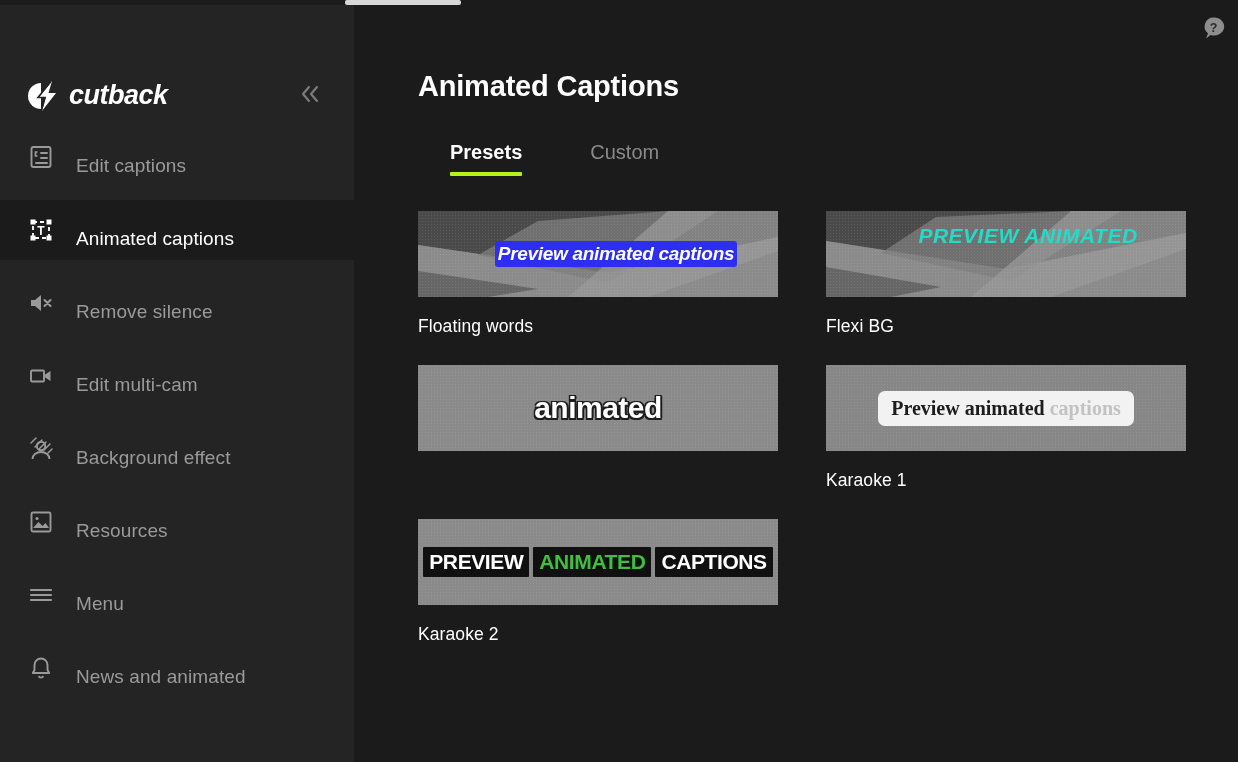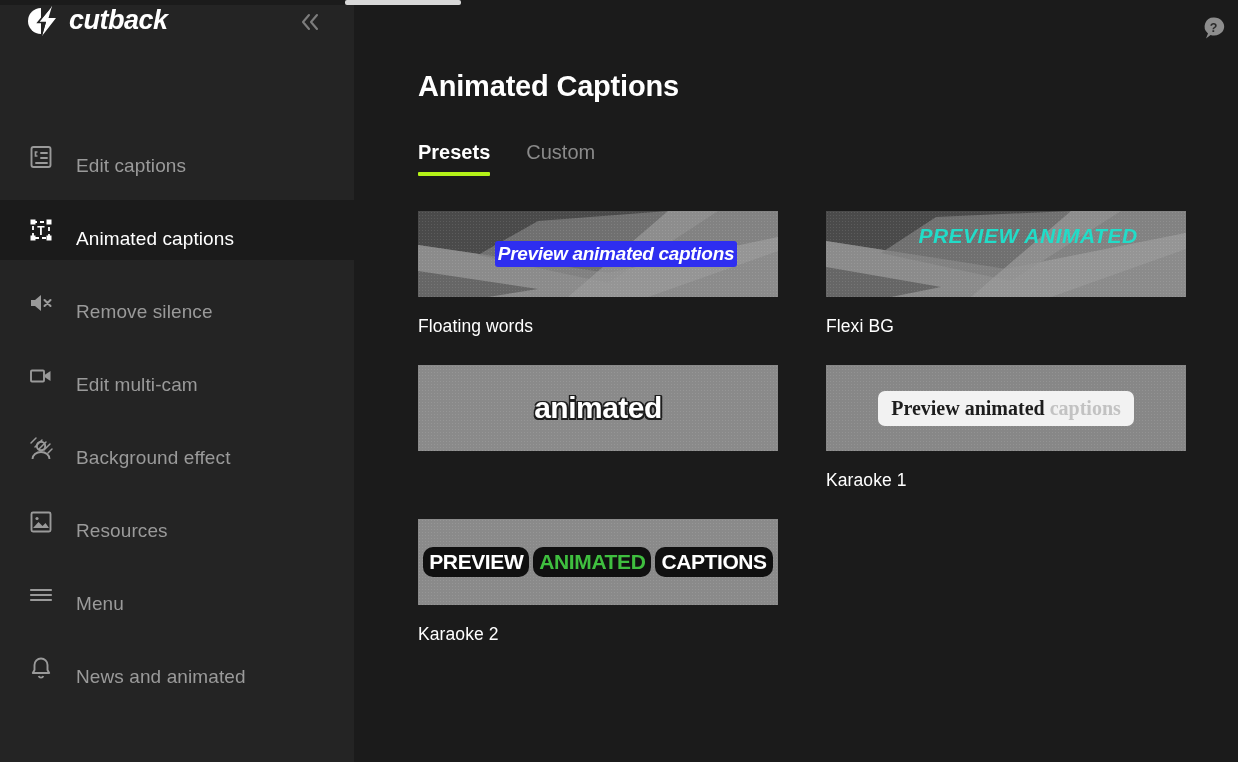--- a/index.html
+++ b/index.html
@@ -20,21 +20,21 @@
     position: absolute; top: 0; left: 345px; width: 116px; height: 5px;
     background: #d8d8d8; border-radius: 2px;
   }
 
   
   .sidebar {
     width: 354px; height: 762px; background: #242424;
     padding-top: 5px; position: relative; flex: 0 0 354px;
   }
   .side-head {
-    height: 106px; display: flex; align-items: flex-start;
+    height: 106px; display: flex; align-items: flex-end;
     padding: 0 26px 0 26px; justify-content: space-between;
   }
   .brand { display: flex; align-items: center; gap: 9px; }
   .brand .mark { width: 34px; height: 30px; display: block; }
   .brand .word {
     color: #ffffff; font-size: 27px; font-weight: 700; font-style: italic;
     letter-spacing: -0.5px;
   }
   .collapse-btn {
     width: 34px; height: 34px; display: flex; align-items: center;
@@ -70,20 +70,21 @@
     display: flex; align-items: center; justify-content: center; cursor: pointer;
   }
   .page-title {
     color: #ffffff; font-size: 29px; font-weight: 700;
     margin: 65px 0 0 64px; letter-spacing: -0.2px;
   }
   .tabs { display: flex; gap: 36px; margin: 38px 0 0 64px; }
   .tab {
     position: relative; font-size: 20px; color: #8a8a8a; cursor: pointer;
     padding-bottom: 12px;
+    margin-left: 32px;
   }
   .tab.active { color: #ffffff; font-weight: 700; }
   .tab.active::after {
     content: ""; position: absolute; left: 0; bottom: 0;
     width: 100%; height: 4px; background: #b4f318; border-radius: 1px;
   }
 
   .grid {
     display: grid; grid-template-columns: 360px 360px; gap: 28px 48px;
     margin: 35px 0 0 64px;
@@ -142,21 +143,21 @@
   }
   .cap-k1 {
     background: #f2f2f2; border-radius: 7px; padding: 6px 13px;
     font-family: "Liberation Serif", serif; font-size: 20px; font-weight: 700;
     white-space: nowrap;
   }
   .cap-k1 .sung { color: #1d1d1d; }
   .cap-k1 .unsung { color: #c2c2c2; }
   .cap-k2 { display: flex; gap: 4px; white-space: nowrap; }
   .cap-k2 span {
-    background: #101010; border-radius: 10px; padding: 3px 6px;
+    background: #101010; border-radius: 1px; padding: 3px 6px;
     font-size: 21px; font-weight: 800; letter-spacing: -0.4px;
   }
   .cap-k2 .w1, .cap-k2 .w3 { color: #ffffff; }
   .cap-k2 .w2 { color: #3fbf3f; }
 </style>
 </head>
 <body>
 
 <div class="app">
 

